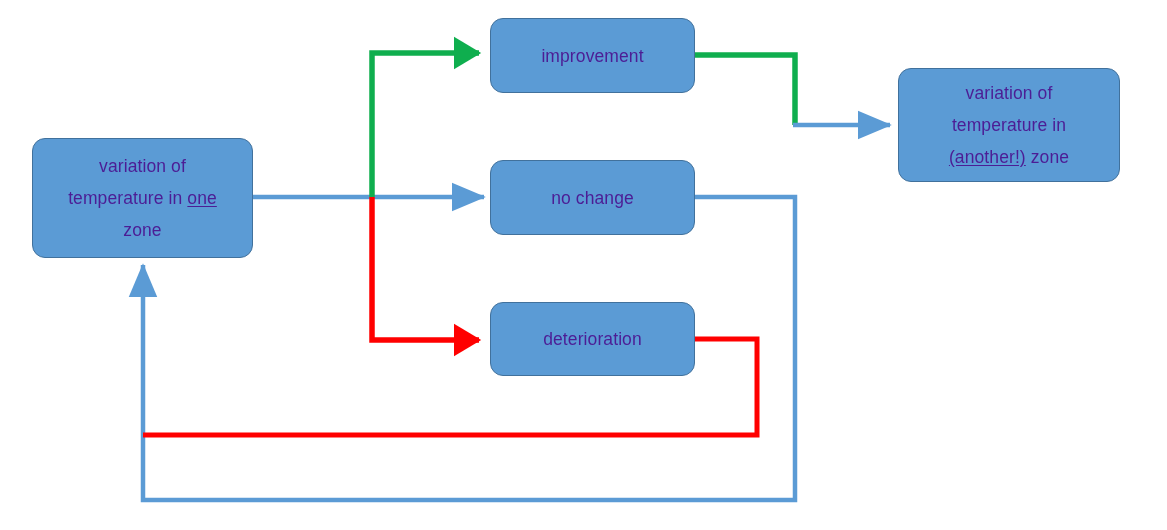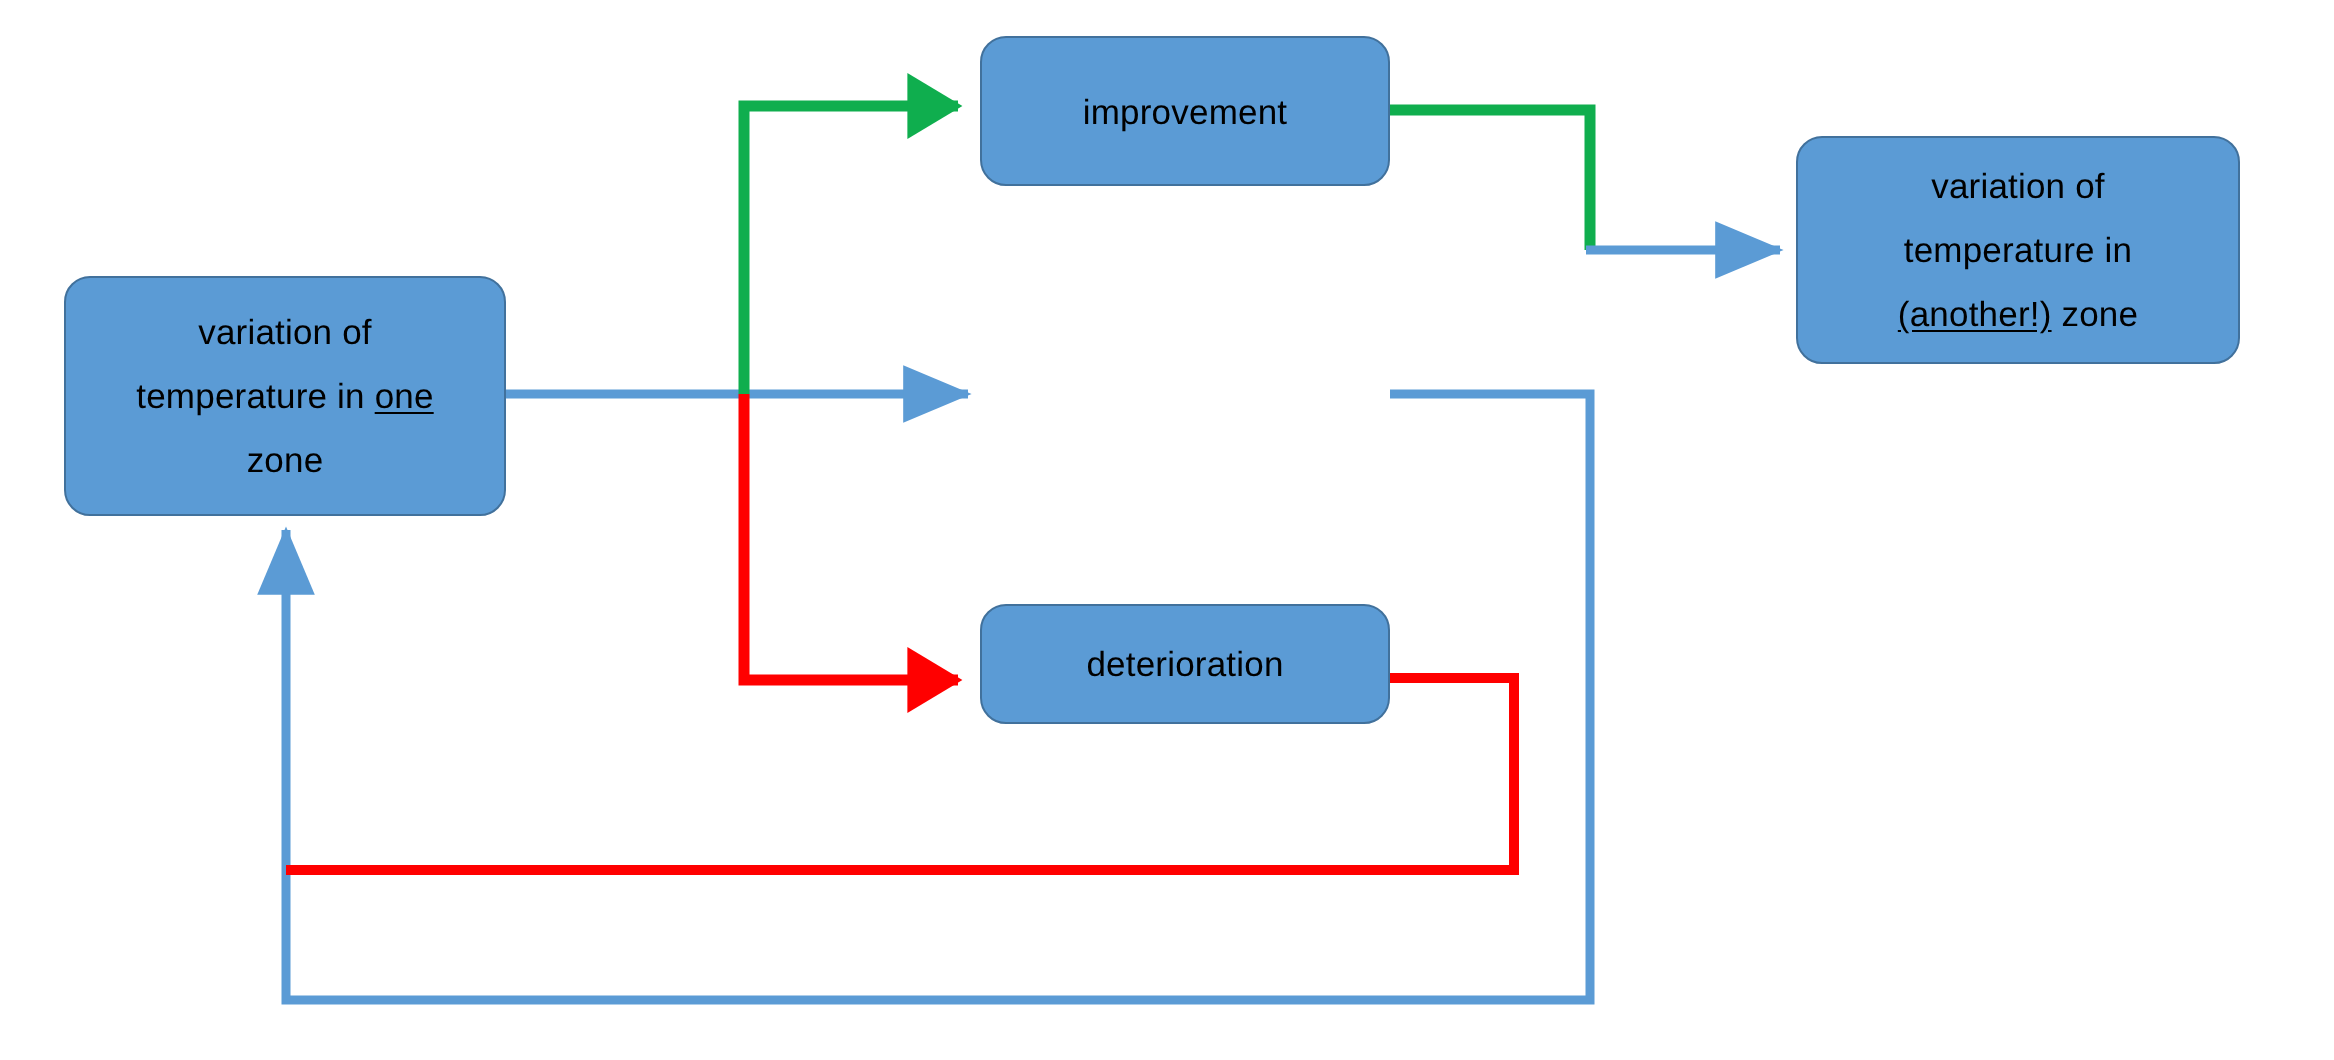--- a/index.html
+++ b/index.html
@@ -29,39 +29,39 @@
   .node {
     position: absolute;
     box-sizing: border-box;
     background: #5B9BD5;
     border: 1px solid #41719C;
     border-radius: 13px;
     display: flex;
     align-items: center;
     justify-content: center;
     text-align: center;
-    color: #000000;
+    color: #4c1d95;
     font-family: "Liberation Sans", sans-serif;
     font-size: 17.5px;
     line-height: 32px;
     font-weight: 400;
     letter-spacing: 0.1px;
     padding: 0 10px;
   }
   .node .label {
     display: block;
     width: 100%;
   }
   .node u {
     text-underline-offset: 2px;
   }
   #node-source   { left: 32px;  top: 138px; width: 221px; height: 120px; }
   #node-improvement { left: 490px; top: 18px;  width: 205px; height: 75px; }
   #node-nochange    { left: 490px; top: 160px; width: 205px; height: 75px; }
-  #node-deterioration { left: 490px; top: 302px; width: 205px; height: 60px; }
+  #node-deterioration { left: 490px; top: 302px; width: 205px; height: 74px; }
   #node-target   { left: 898px; top: 68px;  width: 222px; height: 114px; }
 </style>
 </head>
 <body>
 
 <div id="diagram-root">
 
   <svg id="edges-layer" viewBox="0 0 1167 530">
     <defs>
       <marker id="arrow-blue" markerWidth="9" markerHeight="9" refX="7.2" refY="3.4" orient="auto" markerUnits="strokeWidth">
@@ -90,20 +90,23 @@
   </svg>
 
   <div class="node" id="node-source">
     <span class="label"><span>variation of</span><br><span>temperature in </span><u>one</u><br><span>zone</span></span>
   </div>
 
   <div class="node" id="node-improvement">
     <span class="label">improvement</span>
   </div>
 
+  <div class="node" id="node-nochange">
+    <span class="label">no change</span>
+  </div>
 
   <div class="node" id="node-deterioration">
     <span class="label">deterioration</span>
   </div>
 
   <div class="node" id="node-target">
     <span class="label"><span>variation of</span><br><span>temperature in</span><br><u>(another!)</u><span> zone</span></span>
   </div>
 
 </div>

